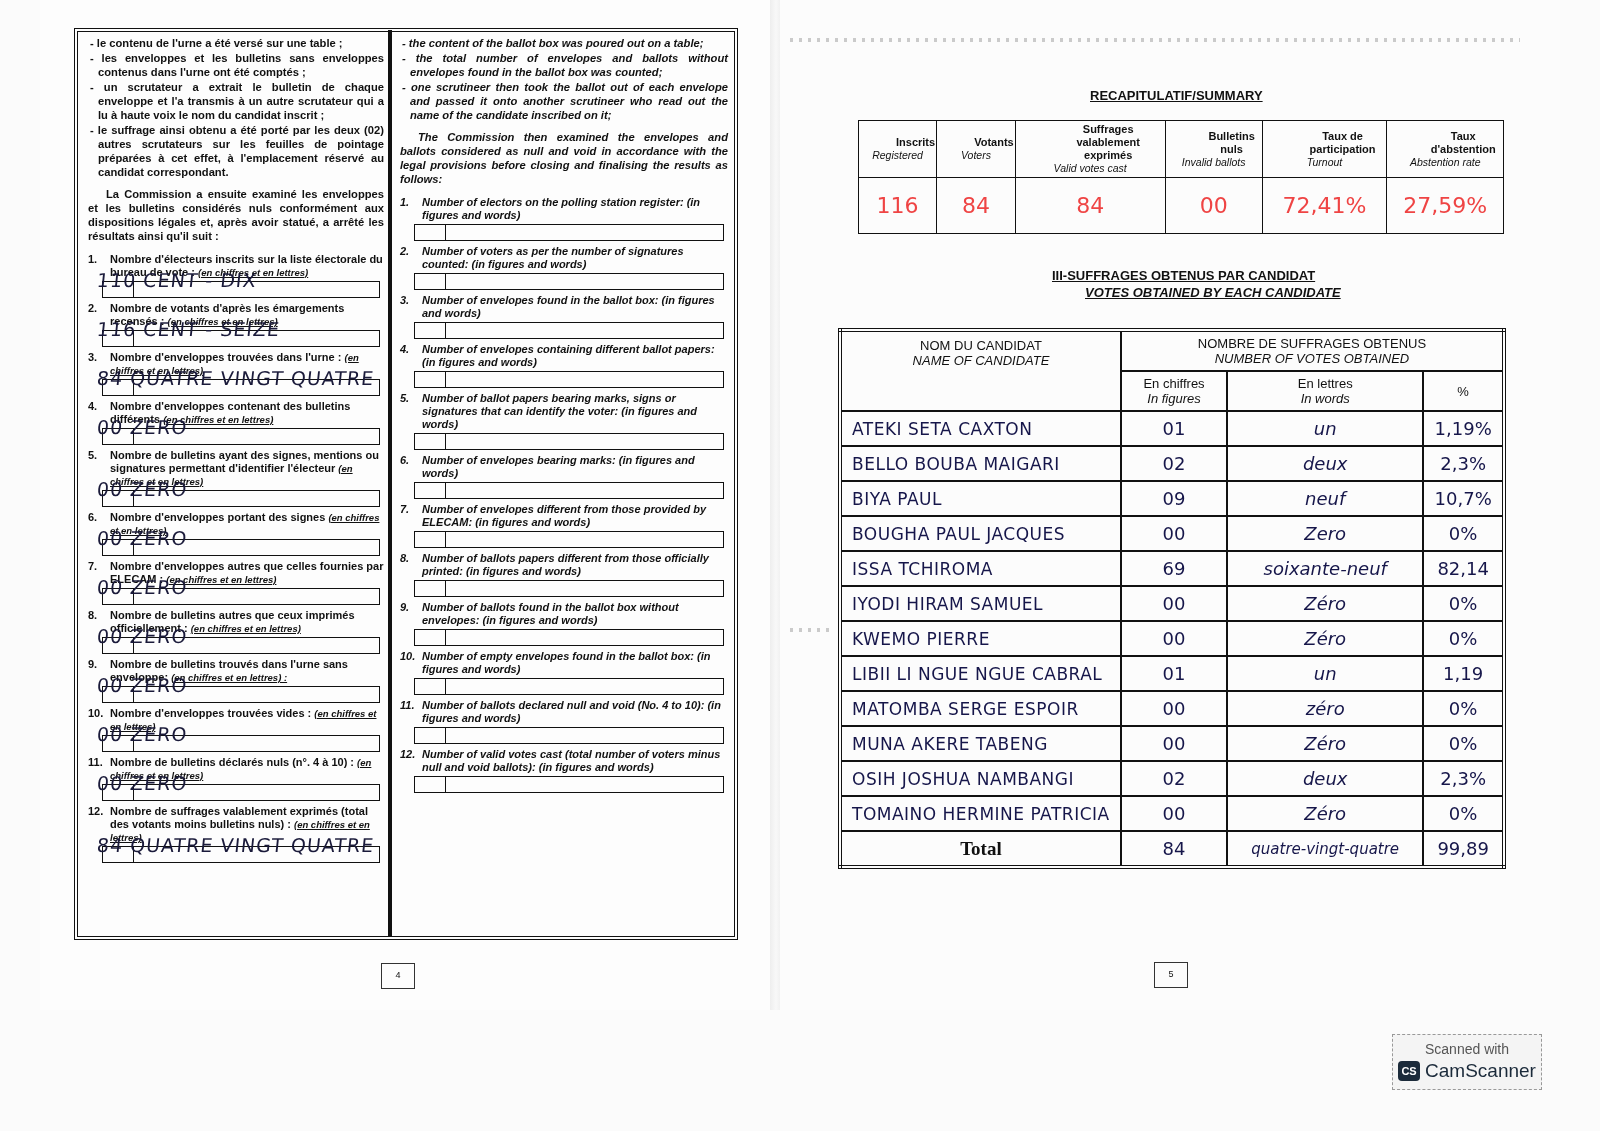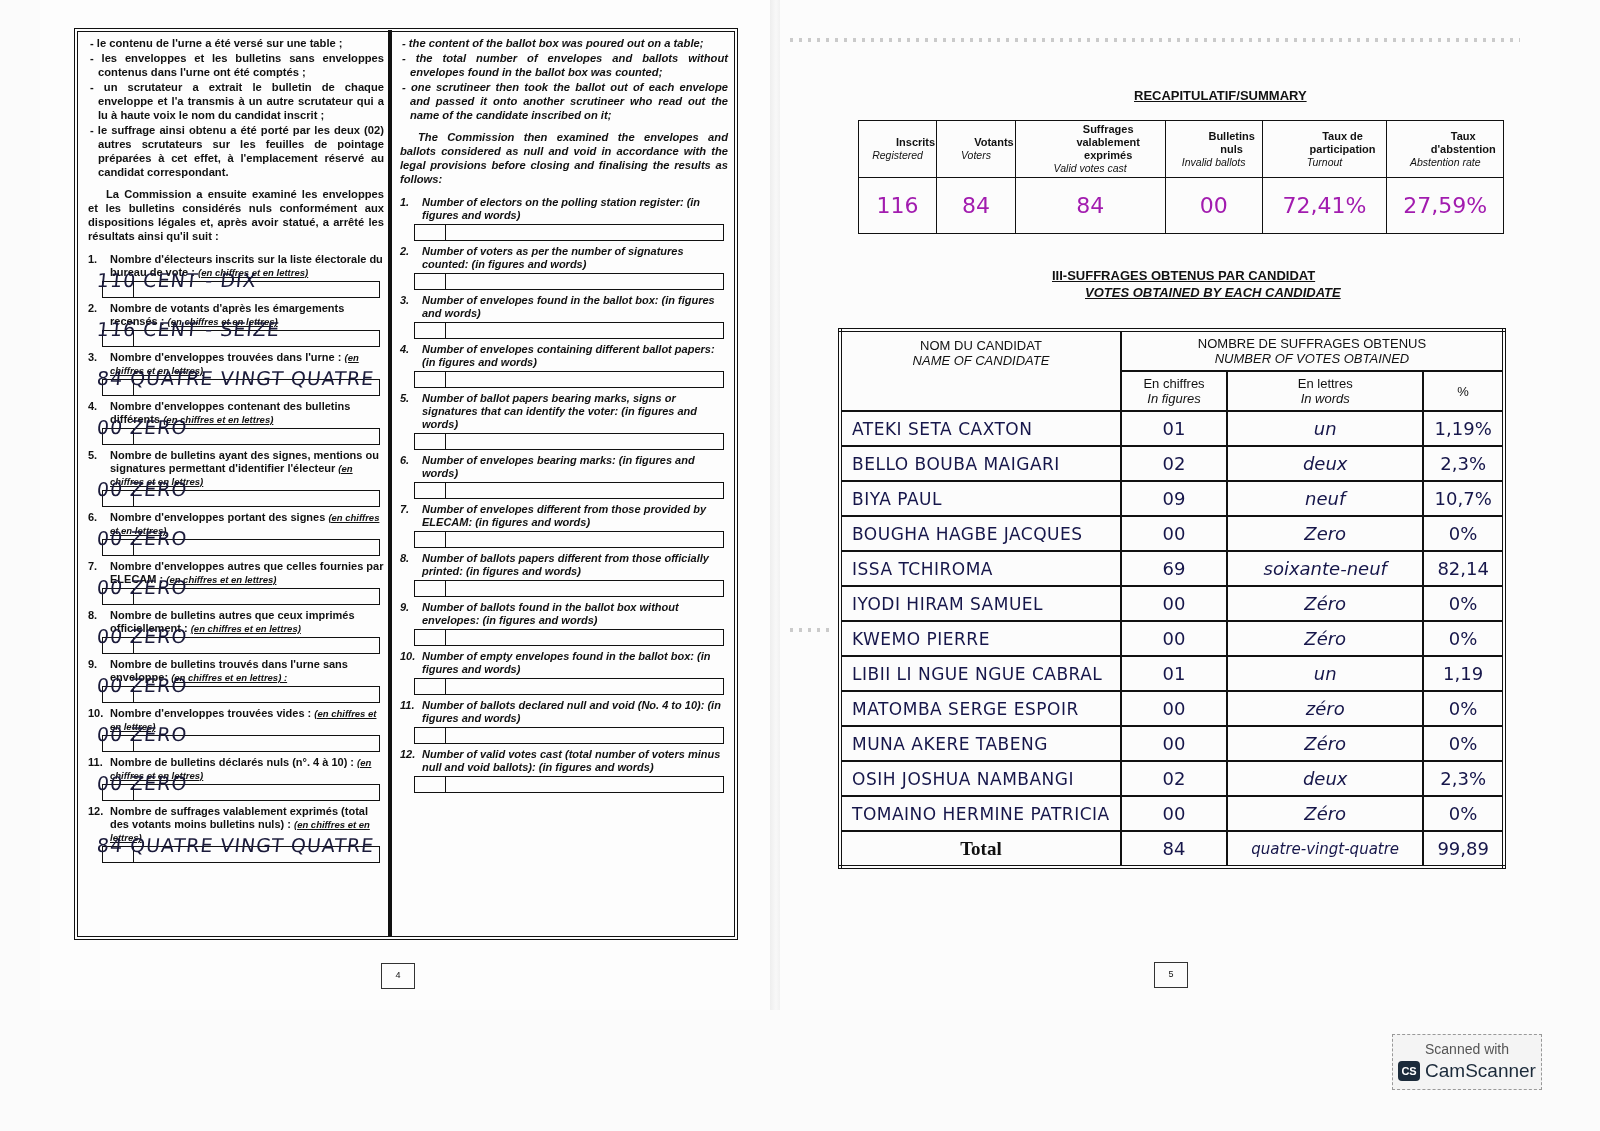--- a/index.html
+++ b/index.html
@@ -27,21 +27,21 @@
   .box{display:flex;height:15px;border:1.5px solid #111;margin:2px 4px 0 14px;position:relative;}
   .box .fig{width:30px;border-right:1.5px solid #111;}
   .box .hw{position:absolute;left:-6px;top:-8px;font-family:"DejaVu Sans",sans-serif;font-size:19px;color:#1a1a3a;letter-spacing:1px;white-space:nowrap;transform:skewX(-6deg);}
   .h-title{position:absolute;font-family:"Liberation Sans",sans-serif;font-weight:bold;font-size:13px;text-decoration:underline;}
   table{border-collapse:collapse;position:absolute;}
   .sum{left:858px;top:120px;width:646px;height:114px;}
   .sum td{border:1.5px solid #111;text-align:center;font-family:"Liberation Sans",sans-serif;}
   .sum .hd{height:56px;font-size:11px;line-height:13px;}
   .sum .hd b{display:block;margin-left:36px;}
   .sum .hd i{display:block;font-size:10.5px;}
-  .sum .val td{font-family:"DejaVu Sans",sans-serif;font-size:22px;color:#a21caf;height:52px;}
+  .sum .val td{font-family:"DejaVu Sans",sans-serif;font-size:22px;color:#ef4444;height:52px;}
   .cand{left:838px;top:328px;width:668px;border:4px double #111;}
   .cand td{border:2px solid #111;font-family:"Liberation Sans",sans-serif;}
   .cand .head td{text-align:center;font-size:13px;line-height:15px;}
   .cand .head i{display:block;}
   .cand .row td{height:31px;font-family:"DejaVu Sans",sans-serif;color:#16164a;font-size:18px;margin-left:20px;}
   .cand .row .name{padding-left:10px;font-size:17px;letter-spacing:0.5px;white-space:nowrap;}
   .cand .row .fig,.cand .row .pct{text-align:center;}
   .cand .row .words{text-align:center;font-style:italic;}
   .cand .total .label{text-align:center;font-family:"Liberation Serif",serif;font-weight:bold;font-size:19px;color:#111;}
   .pagenum{position:absolute;width:32px;height:24px;border:1.5px solid #333;font-size:9px;text-align:center;line-height:22px;font-family:"Liberation Sans",sans-serif;}
@@ -311,21 +311,21 @@
         </div>
         <div class="box">
           <div class="fig"></div>
         </div>
       </div>
     </div>
 </div>
 
 <div class="pagenum" style="left:381px;top:963px;">4</div>
 
-<div class="h-title" style="left:1090px;top:88px;margin-left:44px;">RECAPITULATIF/SUMMARY</div>
+<div class="h-title" style="left:1090px;top:88px;">RECAPITULATIF/SUMMARY</div>
 
 <table class="sum">
   <tbody>
       <tr class="hd" id="sum-head">
         <td>
           <b>Inscrits</b>
           <i>Registered</i>
         </td>
         <td>
           <b>Votants</b>
@@ -397,21 +397,21 @@
         <td class="words">deux</td>
         <td class="pct">2,3%</td>
       </tr>
       <tr class="row">
         <td class="name">BIYA PAUL</td>
         <td class="fig">09</td>
         <td class="words">neuf</td>
         <td class="pct">10,7%</td>
       </tr>
       <tr class="row">
-        <td class="name">BOUGHA HAGBE JACQUES</td>
+        <td class="name">BOUGHA PAUL JACQUES</td>
         <td class="fig">00</td>
         <td class="words">Zero</td>
         <td class="pct">0%</td>
       </tr>
       <tr class="row">
         <td class="name">ISSA TCHIROMA</td>
         <td class="fig">69</td>
         <td class="words">soixante-neuf</td>
         <td class="pct">82,14</td>
       </tr>

